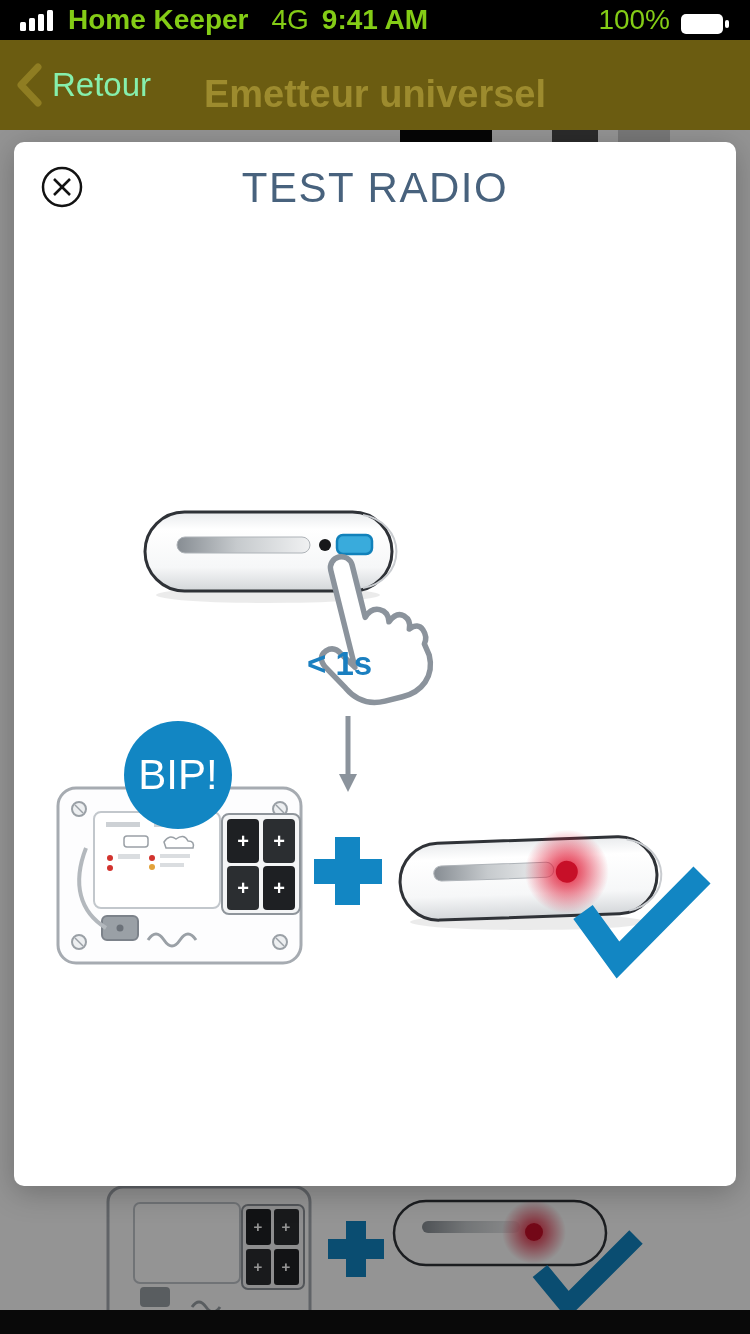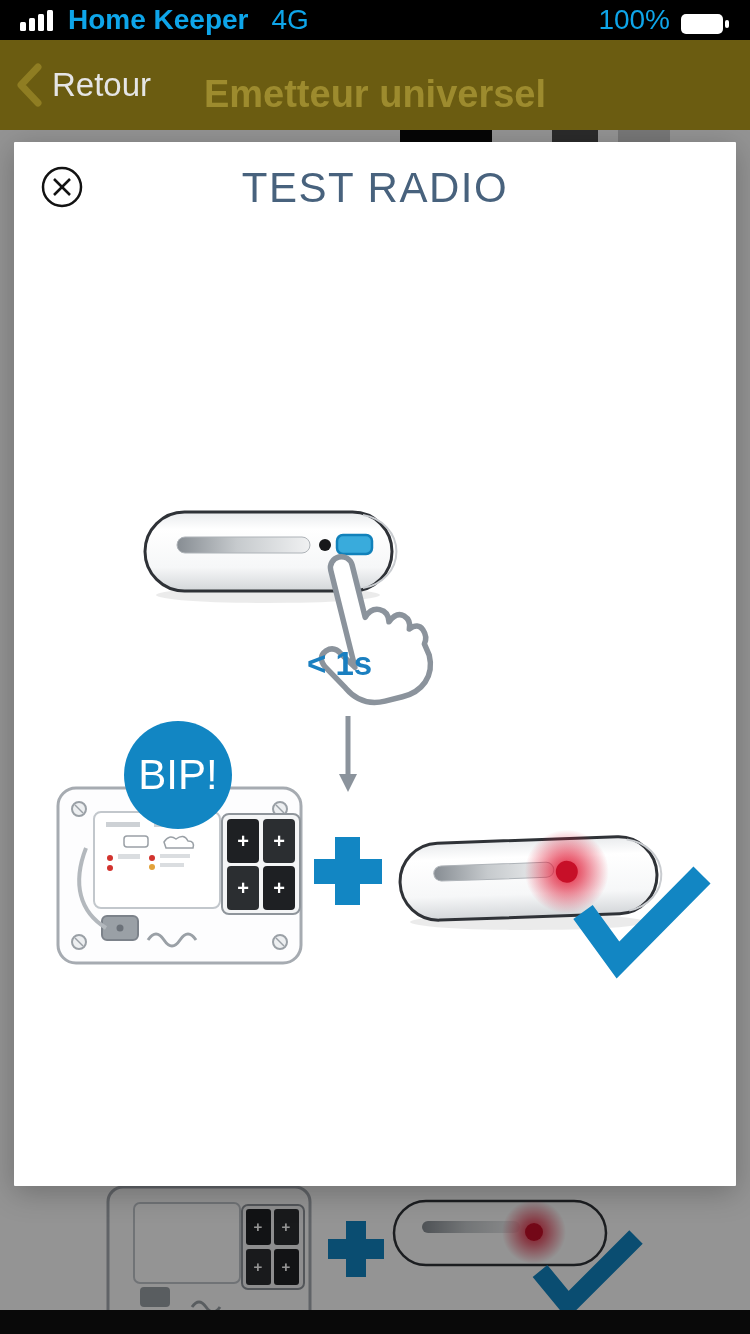--- a/index.html
+++ b/index.html
@@ -1,43 +1,43 @@
 <!DOCTYPE html>
 <html><head>
 <meta charset="utf-8">
 <style>
   *{margin:0;padding:0;box-sizing:border-box}
   body{font-family:"Liberation Sans",sans-serif;background:#000;}
   .screen{position:relative;width:750px;height:1334px;overflow:hidden;background:#fff;}
 
   
-  .status-bar{position:absolute;top:0;left:0;width:750px;height:40px;background:#000;color:#0ea5e9;
+  .status-bar{position:absolute;top:0;left:0;width:750px;height:40px;background:#000;color:#84cc16;
     display:flex;align-items:center;padding:0 20px;z-index:30;font-size:28px;}
   .sb-left{display:flex;align-items:center;gap:12px;}
   .carrier{font-weight:bold;}
   .network{margin-left:11px;}
   .sb-time{position:absolute;left:0;right:0;text-align:center;font-weight:bold;pointer-events:none;}
   .sb-right{margin-left:auto;display:flex;align-items:flex-end;gap:10px;}
 
   
   .nav-bar{position:absolute;top:40px;left:0;width:750px;height:90px;background:#6b5c11;z-index:20;}
   .back{position:absolute;left:14px;top:0;height:90px;display:flex;align-items:center;gap:10px;cursor:pointer;background:none;border:none;}
-  .back-label{font-size:33px;color:#e5e5e5;}
+  .back-label{font-size:33px;color:#86efac;}
   .nav-title{position:absolute;left:0;right:0;top:0;height:108px;display:flex;align-items:center;justify-content:center;
     font-size:38px;font-weight:bold;color:#9d8b2e;}
 
   
   .underlay{position:absolute;top:130px;left:0;width:750px;height:1204px;background:#fff;z-index:1;}
   .under-hints div{position:absolute;top:0;height:13px;}
   .under-illus{position:absolute;left:92px;top:1053px;}
   .under-bottom-bar{position:absolute;left:0;bottom:0;width:750px;height:24px;background:#101010;}
   .scrim{position:absolute;top:130px;left:0;width:750px;height:1204px;background:rgba(0,0,0,0.42);z-index:5;}
 
   
-  .modal{position:absolute;top:142px;left:14px;width:722px;height:1044px;background:#fff;border-radius:1px;z-index:10;
+  .modal{position:absolute;top:142px;left:14px;width:722px;height:1044px;background:#fff;border-radius:10px;z-index:10;
     box-shadow:0 6px 30px rgba(0,0,0,0.25);}
   .close-btn{position:absolute;left:26px;top:23px;width:44px;height:44px;background:none;border:none;cursor:pointer;padding:0;}
   .modal-title{position:absolute;top:0;left:0;right:0;height:92px;display:flex;align-items:center;justify-content:center;
     font-size:42px;letter-spacing:1.5px;color:#48627d;}
   .illus{position:absolute;top:350px;left:0;}
 
   
   .press-duration{font:bold 33px "Liberation Sans",sans-serif;fill:#1a7fc0;}
   .beep-text{font:42px "Liberation Sans",sans-serif;fill:#fff;text-anchor:middle;}
   .batt-plus{font:bold 20px "Liberation Sans",sans-serif;fill:#fff;text-anchor:middle;}
@@ -102,20 +102,21 @@
     <div class="sb-left">
       <svg width="36" height="24" viewBox="0 0 36 24">
         <rect x="0" y="14" width="6" height="9" rx="1.5" fill="#fff"></rect>
         <rect x="9" y="10" width="6" height="13" rx="1.5" fill="#fff"></rect>
         <rect x="18" y="6" width="6" height="17" rx="1.5" fill="#fff"></rect>
         <rect x="27" y="2" width="6" height="21" rx="1.5" fill="#fff"></rect>
       </svg>
       <span class="carrier">Home Keeper</span>
       <span class="network">4G</span>
     </div>
+    <div class="sb-time">9:41 AM</div>
     <div class="sb-right">
       <span>100%</span>
       <svg width="50" height="24" viewBox="0 0 50 24">
         <rect x="1" y="2" width="42" height="20" rx="5" fill="#fff"></rect>
         <rect x="45" y="8" width="4" height="8" rx="2" fill="#fff"></rect>
       </svg>
     </div>
   </div>
 
   <div class="nav-bar">

